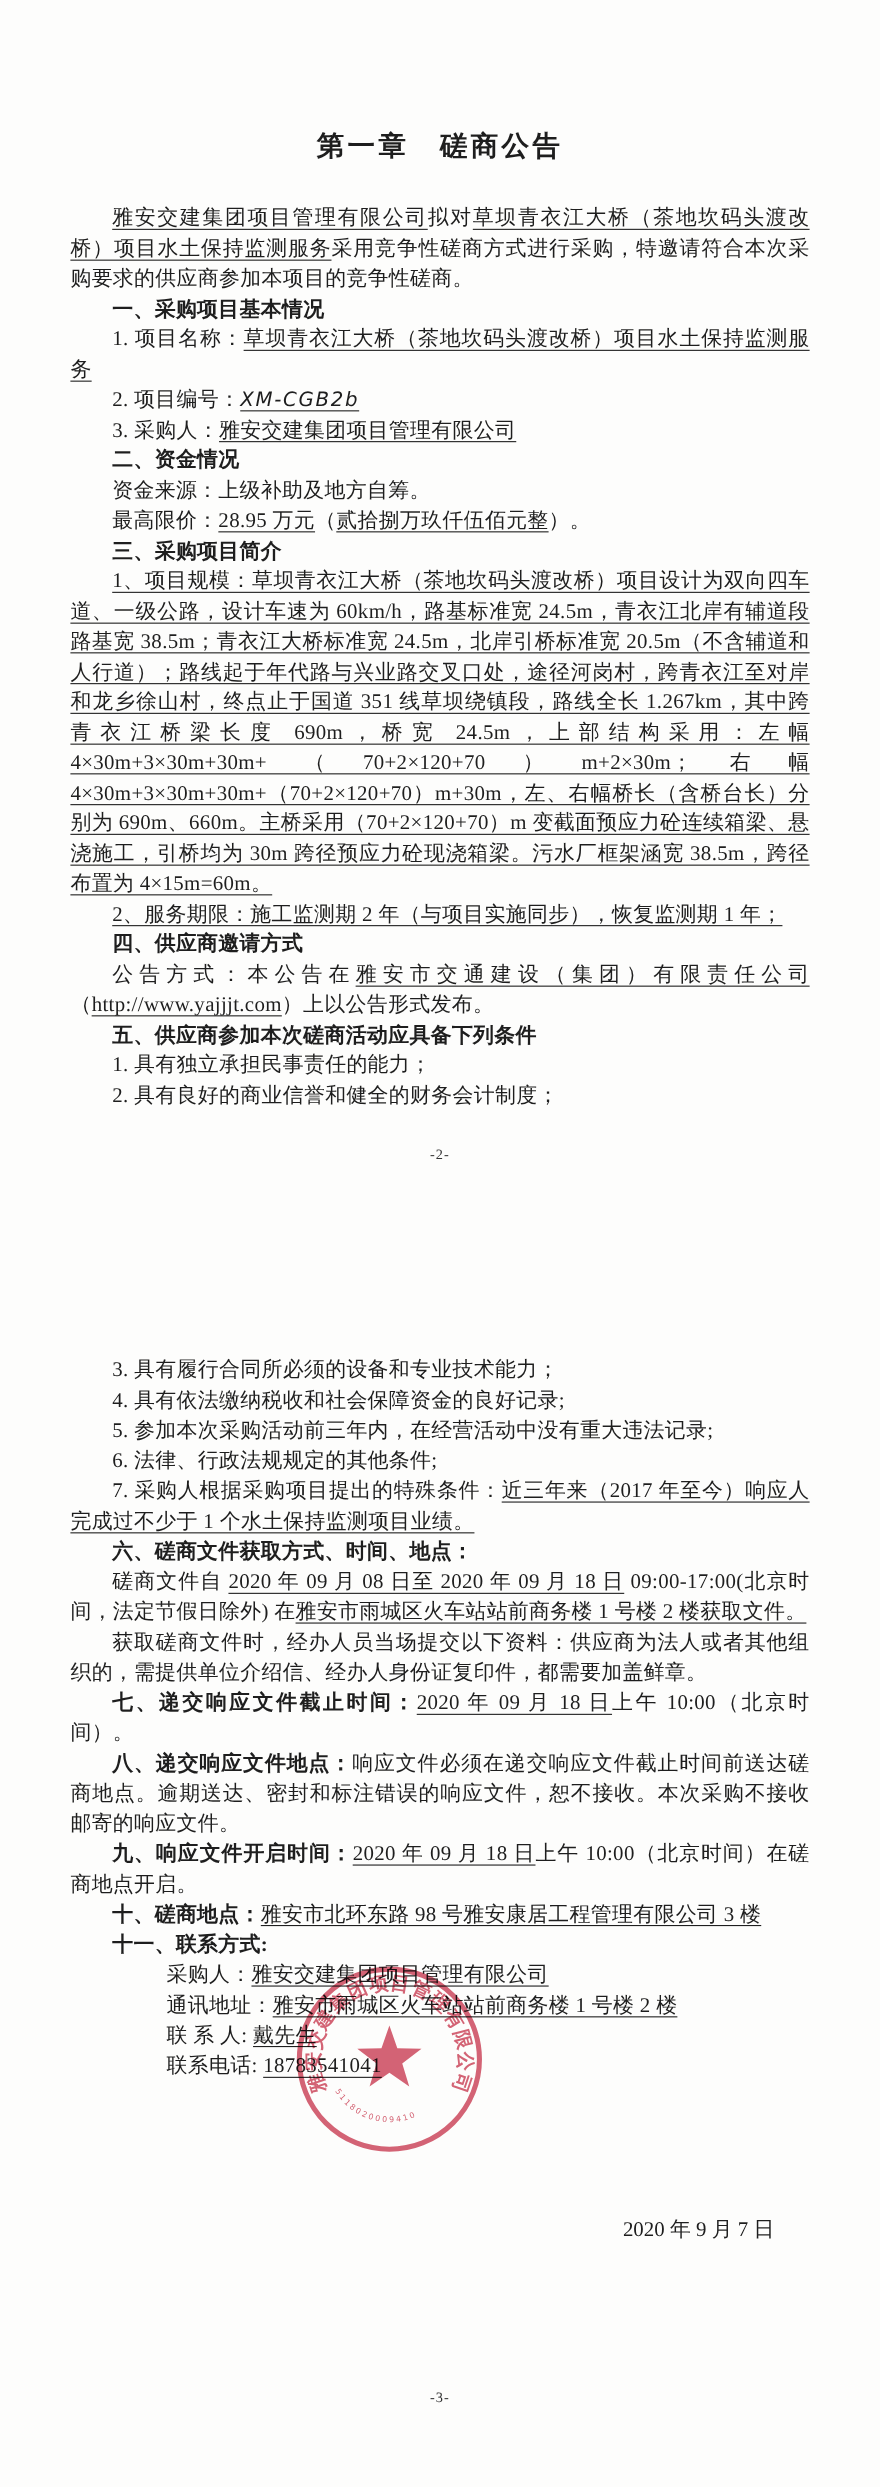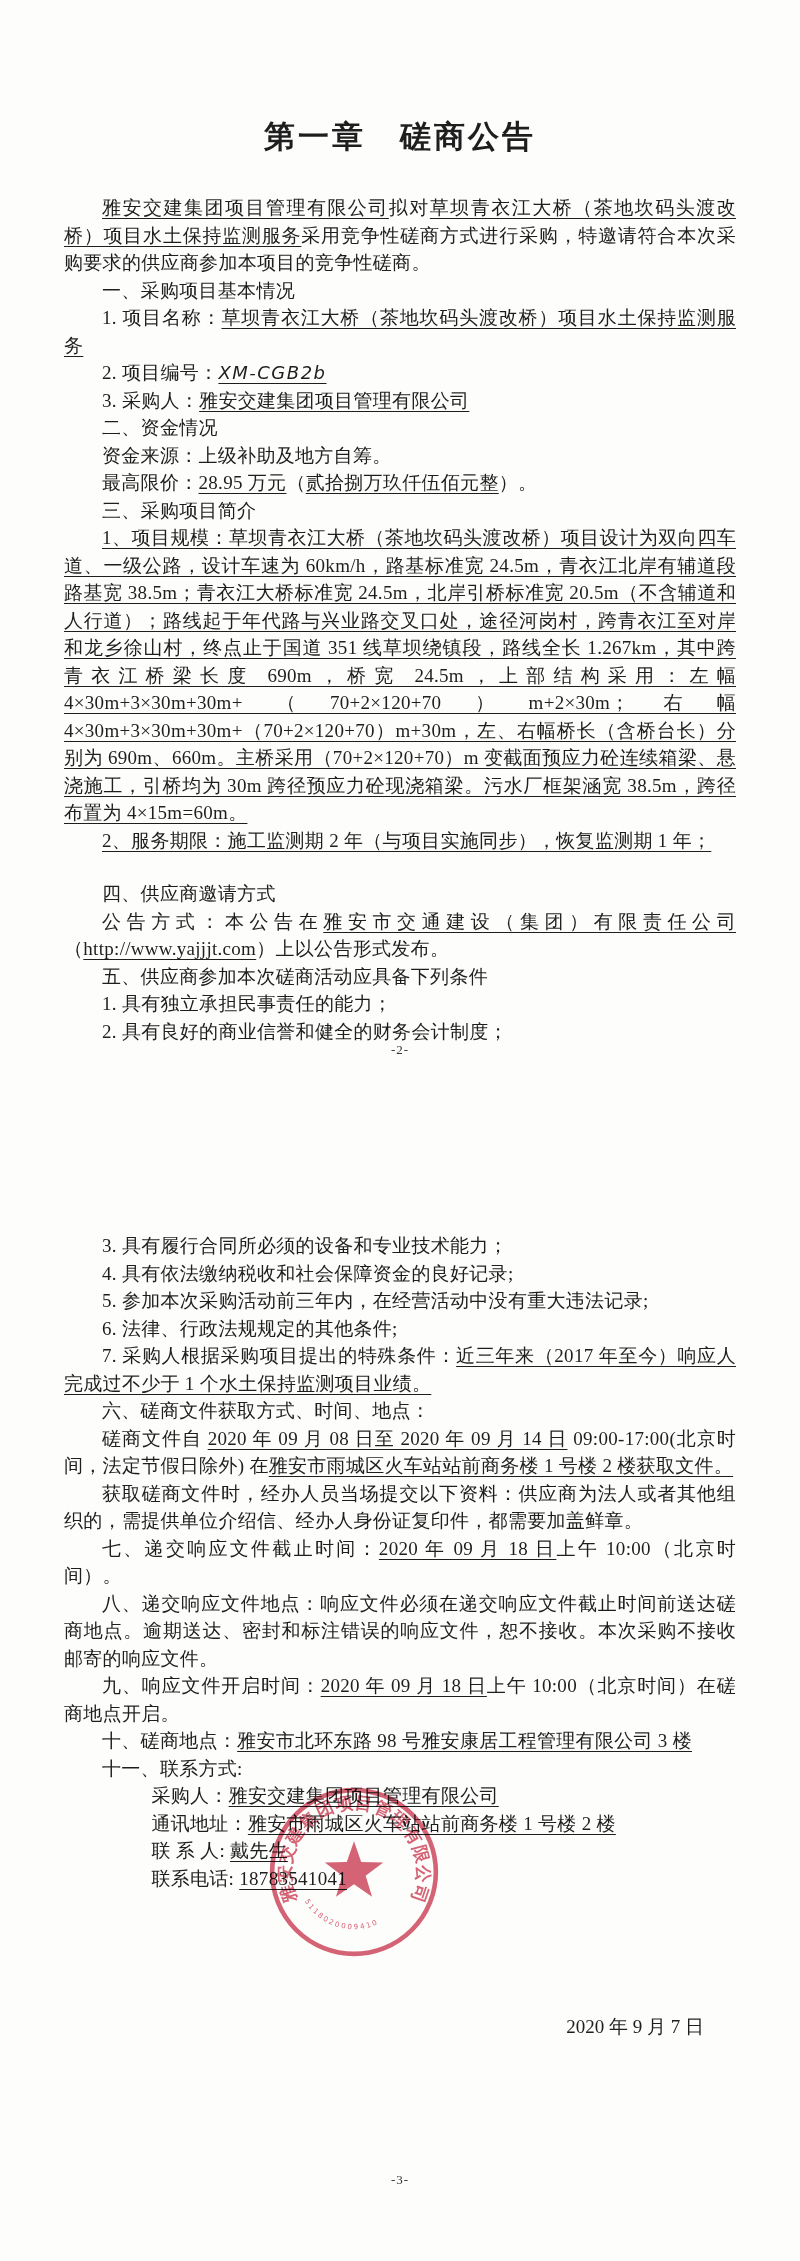--- a/index.html
+++ b/index.html
@@ -10,31 +10,31 @@
     color:#1e1e1e;
     -webkit-font-smoothing:antialiased;
   }
   .doc{position:relative;width:800px;height:2261px;background:#fdfdfc;overflow:hidden;}
   .page{position:relative;width:800px;}
   .page-1{height:1130px;}
   .page-2{height:1131px;}
   .content{padding:0 64px;font-size:19px;line-height:27.5px;letter-spacing:.3px;}
   .chapter-title{
     padding-top:116px;margin:0 0 36px 0;
-    text-align:center;font-size:31px;font-weight:bold;letter-spacing:3px;
+    text-align:center;font-size:25px;font-weight:bold;letter-spacing:3px;
   }
   .content-2{padding-top:102px;}
   .line{margin:0;text-indent:2em;text-align:justify;}
-  .line .b{font-weight:normal;}
+  .line .b{font-weight:bold;}
   .line .u{text-decoration:underline;text-underline-offset:4px;text-decoration-thickness:1.2px;}
   .line .hw{
     font-family:"DejaVu Sans",sans-serif;font-style:italic;
     letter-spacing:1.5px;font-size:18px;
   }
-  .gap{margin-top:26px;}
+  .gap{}
   .contact{text-indent:0;padding-left:4.6em;}
   .page-number{
     position:absolute;left:0;right:0;text-align:center;
     font-size:13px;letter-spacing:1px;color:#333;
   }
   .page-1 .page-number{bottom:72px;}
   .page-2 .page-number{bottom:73px;}
   .date-line{position:absolute;top:884px;right:96px;font-size:19px;}
   .seal{
     position:absolute;left:266px;top:654px;width:176px;height:176px;
@@ -78,21 +78,21 @@
   </div>
 
   <div class="page page-2">
     <div class="content content-2">
         <p class="line"><span>3. 具有履行合同所必须的设备和专业技术能力；</span></p>
         <p class="line"><span>4. 具有依法缴纳税收和社会保障资金的良好记录;</span></p>
         <p class="line"><span>5. 参加本次采购活动前三年内，在经营活动中没有重大违法记录;</span></p>
         <p class="line"><span>6. 法律、行政法规规定的其他条件;</span></p>
         <p class="line"><span>7. 采购人根据采购项目提出的特殊条件：</span><span class="u">近三年来（2017 年至今）响应人完成过不少于 1 个水土保持监测项目业绩。</span></p>
         <p class="line"><span class="b">六、磋商文件获取方式、时间、地点：</span></p>
-        <p class="line"><span>磋商文件自 </span><span class="u">2020 年 09 月 08 日至 2020 年 09 月 14 日</span><span> 09:00-17:00(北京时间，法定节假日除外) 在</span><span class="u">雅安市雨城区火车站站前商务楼 1 号楼 2 楼获取文件。</span></p>
+        <p class="line"><span>磋商文件自 </span><span class="u">2020 年 09 月 08 日至 2020 年 09 月 18 日</span><span> 09:00-17:00(北京时间，法定节假日除外) 在</span><span class="u">雅安市雨城区火车站站前商务楼 1 号楼 2 楼获取文件。</span></p>
         <p class="line"><span>获取磋商文件时，经办人员当场提交以下资料：供应商为法人或者其他组织的，需提供单位介绍信、经办人身份证复印件，都需要加盖鲜章。</span></p>
         <p class="line"><span class="b">七、递交响应文件截止时间：</span><span class="u">2020 年 09 月 18 日</span><span>上午 10:00（北京时间）。</span></p>
         <p class="line"><span class="b">八、递交响应文件地点：</span><span>响应文件必须在递交响应文件截止时间前送达磋商地点。逾期送达、密封和标注错误的响应文件，恕不接收。本次采购不接收邮寄的响应文件。</span></p>
         <p class="line"><span class="b">九、响应文件开启时间：</span><span class="u">2020 年 09 月 18 日</span><span>上午 10:00（北京时间）在磋商地点开启。</span></p>
         <p class="line"><span class="b">十、磋商地点：</span><span class="u">雅安市北环东路 98 号雅安康居工程管理有限公司 3 楼</span></p>
         <p class="line"><span class="b">十一、联系方式:</span></p>
         <p class="line contact"><span>采购人：</span><span class="u">雅安交建集团项目管理有限公司</span></p>
         <p class="line contact"><span>通讯地址：</span><span class="u">雅安市雨城区火车站站前商务楼 1 号楼 2 楼</span></p>
         <p class="line contact"><span>联 系 人: </span><span class="u">戴先生</span></p>
         <p class="line contact"><span>联系电话: </span><span class="u">18783541041</span></p>

